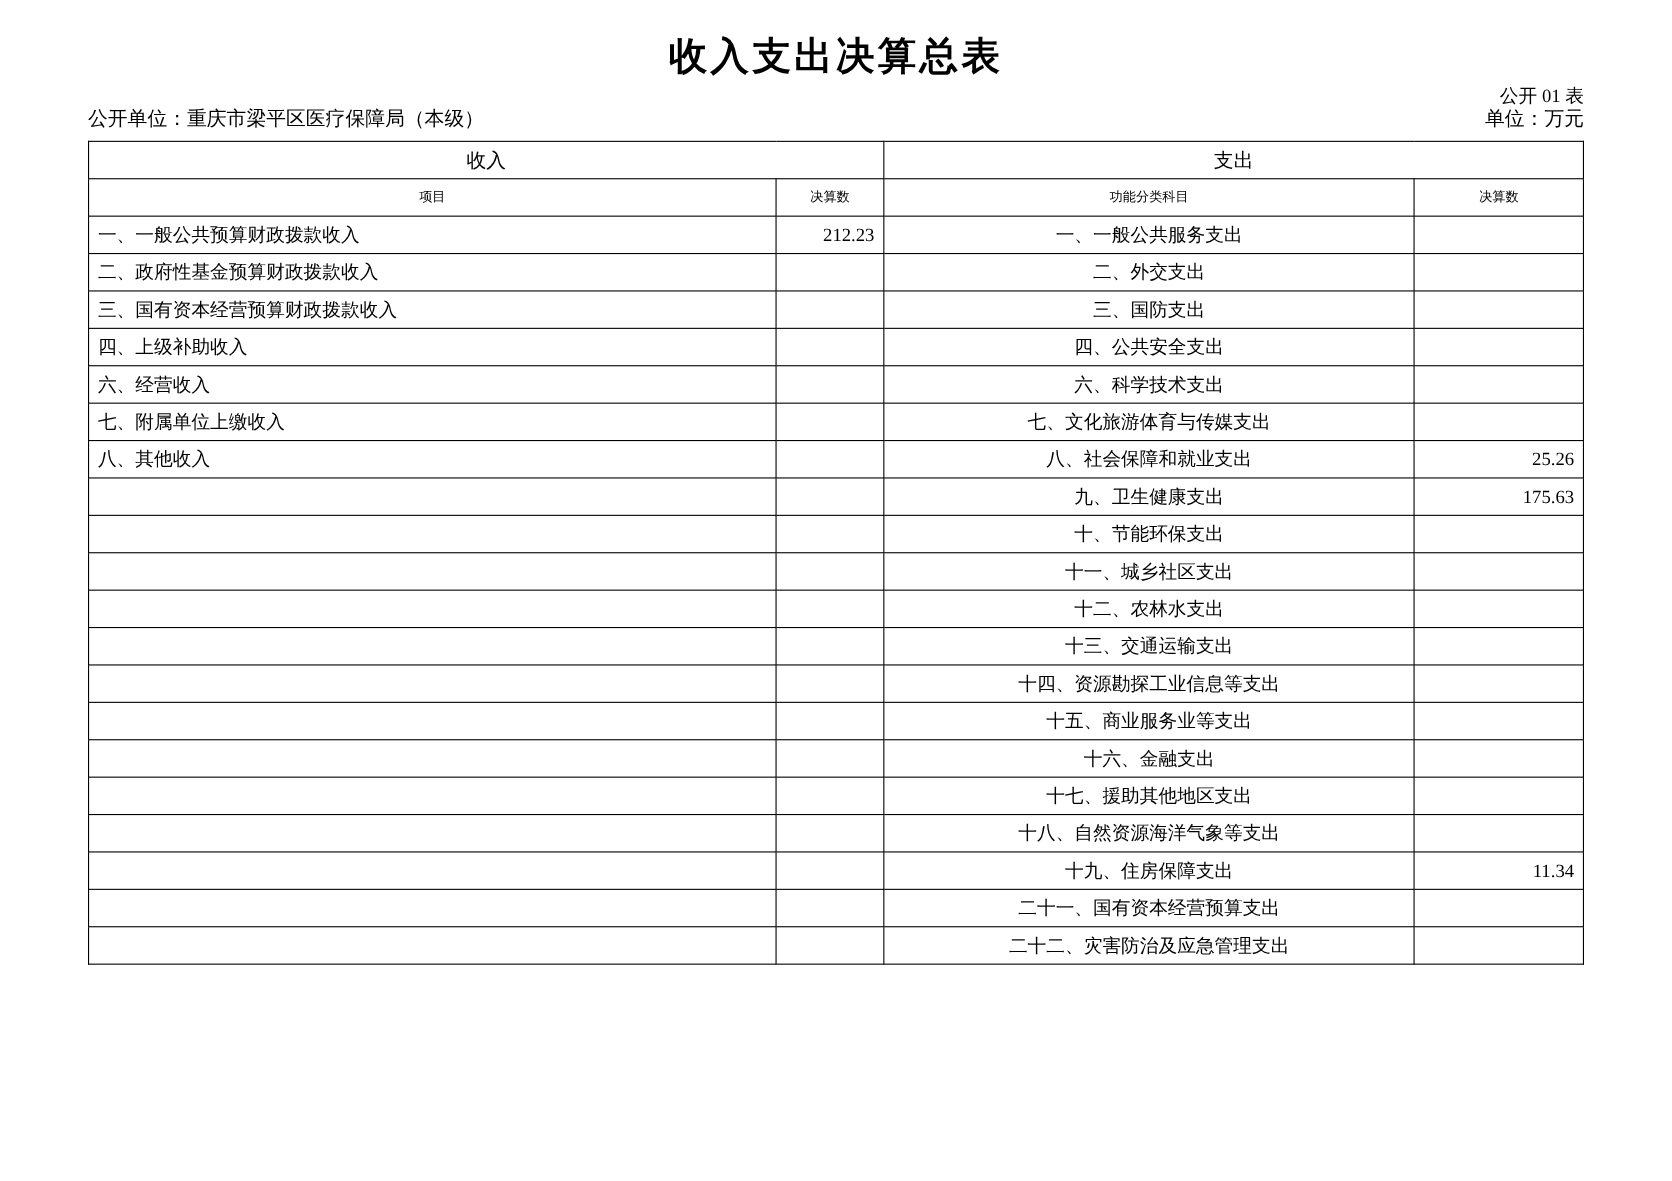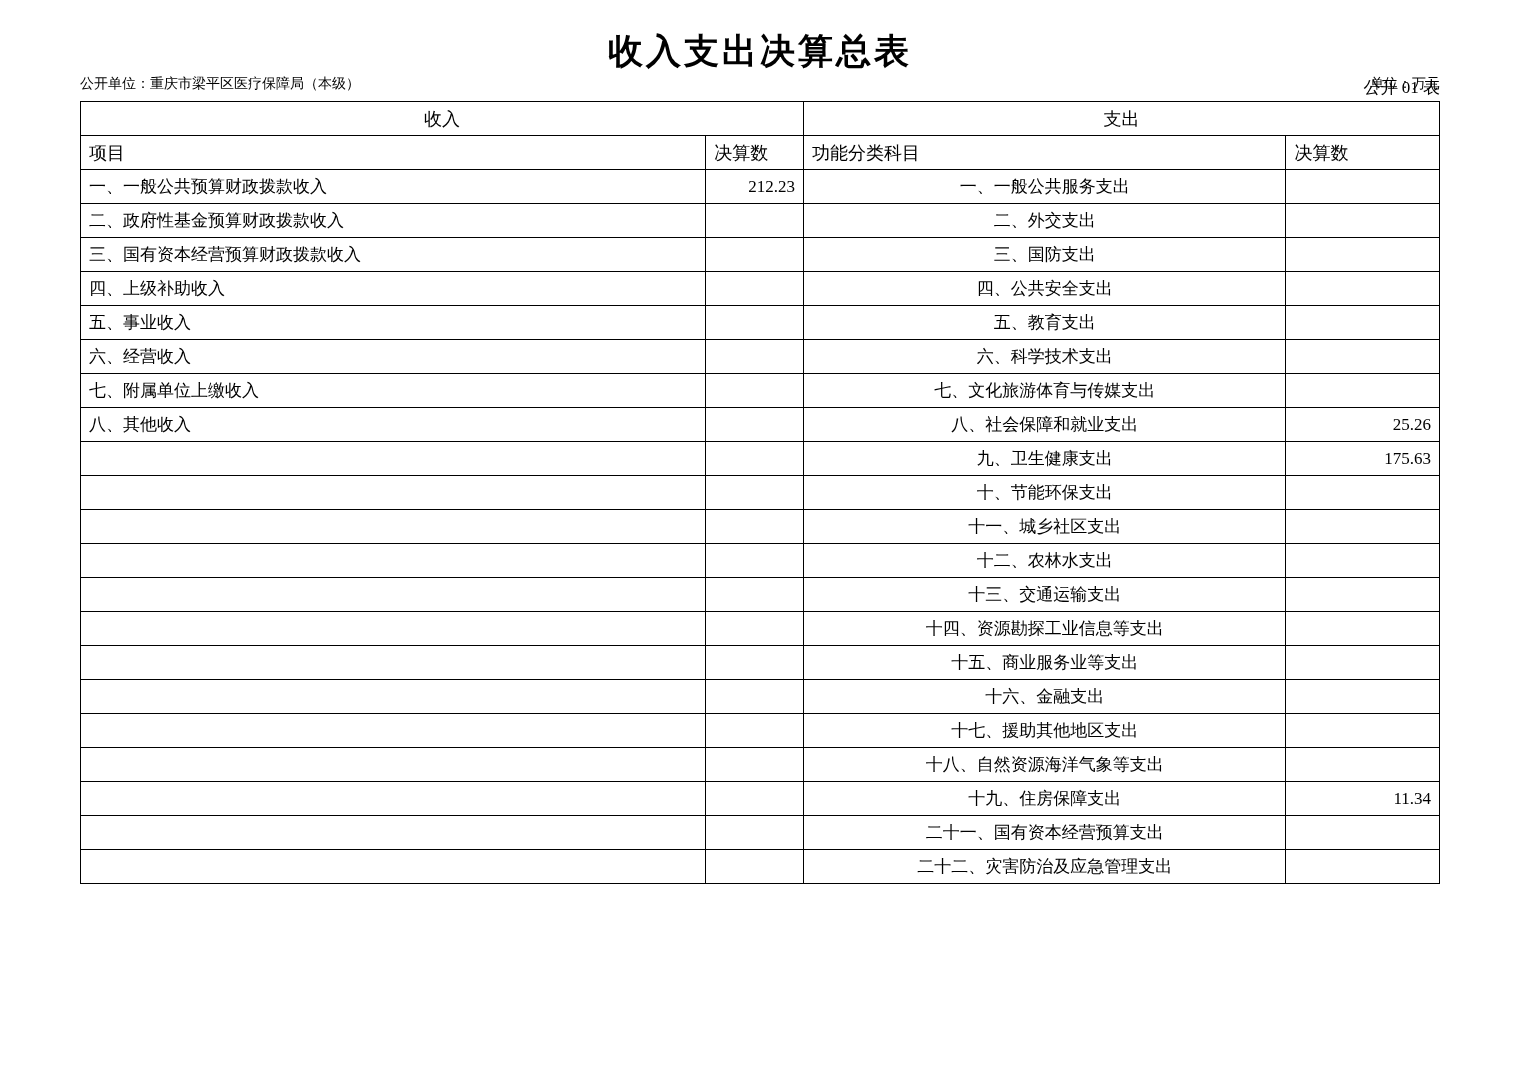--- a/index.html
+++ b/index.html
@@ -41,42 +41,44 @@
     line-height: 1.55;
   }
   .meta-line2 {
     display: flex;
     justify-content: space-between;
     align-items: flex-end;
     font-size: 17px;
     margin-top: -26px;
   }
   .unit-left {
-    font-size: 14px;
+    font-size: 18px;
+    margin-top: 21px;
   }
   table.main {
     width: 100%;
     border-collapse: collapse;
     table-layout: fixed;
     margin-top: 8px;
     font-size: 17px;
   }
   table.main td, table.main th {
     border: 1px solid #000000;
     height: 33px;
     padding: 0 8px;
     font-weight: normal;
     vertical-align: middle;
   }
   .grp-head {
     text-align: center;
     font-size: 18px;
   }
   .col-head {
-    font-size: 18px;
+    text-align: center;
+    font-size: 12px;
   }
   .item-cell {
     text-align: left;
     padding-left: 10px;
     margin-left: 20px;
   }
   .item-cell-exp {
     text-align: center;
     padding-left: 22px;
   }
@@ -142,26 +144,20 @@
           <td class="item-cell-exp">三、国防支出</td>
           <td class="num-cell"></td>
         </tr>
         <tr>
           <td class="item-cell">四、上级补助收入</td>
           <td class="num-cell"></td>
           <td class="item-cell-exp">四、公共安全支出</td>
           <td class="num-cell"></td>
         </tr>
         <tr>
-          <td class="item-cell">五、事业收入</td>
-          <td class="num-cell"></td>
-          <td class="item-cell-exp">五、教育支出</td>
-          <td class="num-cell"></td>
-        </tr>
-        <tr>
           <td class="item-cell">六、经营收入</td>
           <td class="num-cell"></td>
           <td class="item-cell-exp">六、科学技术支出</td>
           <td class="num-cell"></td>
         </tr>
         <tr>
           <td class="item-cell">七、附属单位上缴收入</td>
           <td class="num-cell"></td>
           <td class="item-cell-exp">七、文化旅游体育与传媒支出</td>
           <td class="num-cell"></td>

